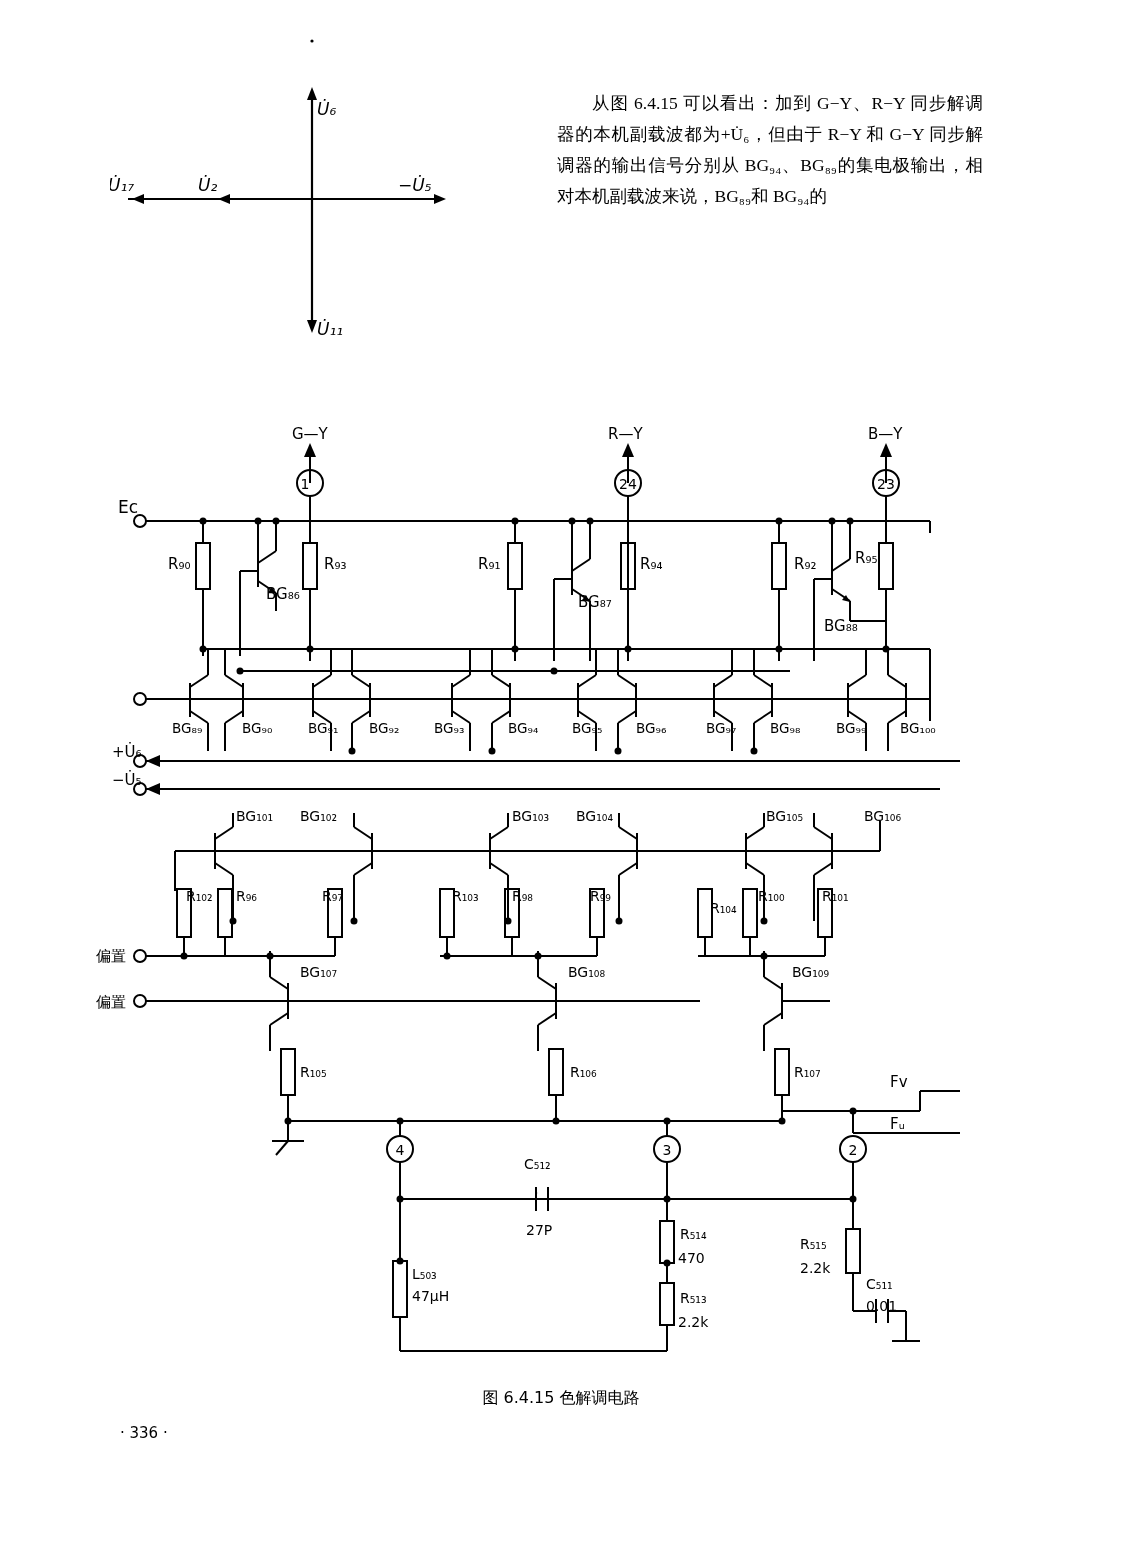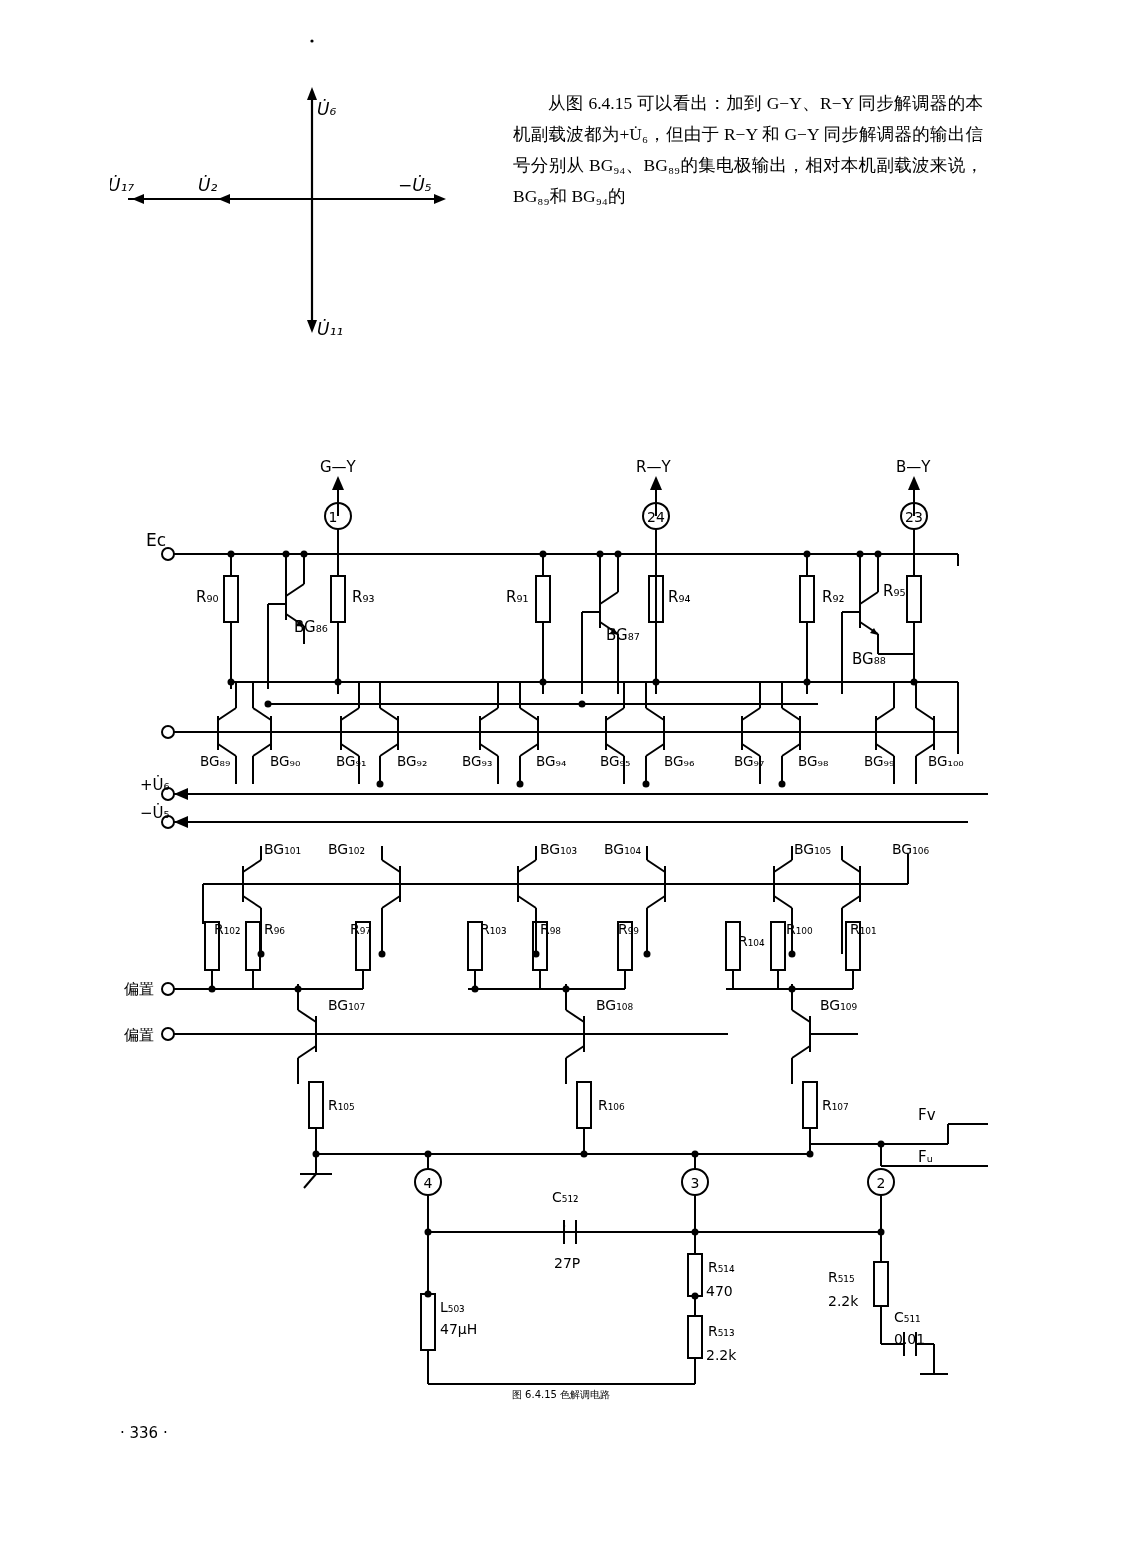--- a/index.html
+++ b/index.html
@@ -26,29 +26,29 @@
   }
   #cap1{left:108px;top:358px;}
 
   
   #textcol{
     position:absolute;left:513px;top:88px;width:470px;
     font-size:17.5px;line-height:31px;
     text-align:justify;
   }
   #textcol p{margin:0;text-indent:0;}
-  #textcol p.indent{text-indent:2em;}
+  #textcol p.indent{text-indent:2em;margin-left:44px;}
 
   
-  #schematic{position:absolute;left:0;top:454px;width:889px;height:1000px;padding-left:28px;}
+  #schematic{position:absolute;left:0;top:421px;width:889px;height:1000px;}
   #schematic svg{display:block;}
 
   #cap2{
     position:absolute;left:361px;top:1388px;width:400px;
-    font-size:10px;font-family:"DejaVu Sans","Liberation Sans",sans-serif;
+    font-size:16px;font-family:"DejaVu Sans","Liberation Sans",sans-serif;
     text-align:center;
   }
   #pagenum{
     position:absolute;left:120px;top:1424px;
     font-size:15px;font-family:"DejaVu Sans","Liberation Sans",sans-serif;
   }
   text{font-family:"DejaVu Sans","Liberation Sans",sans-serif;}
 </style>
 </head>
 <body>

